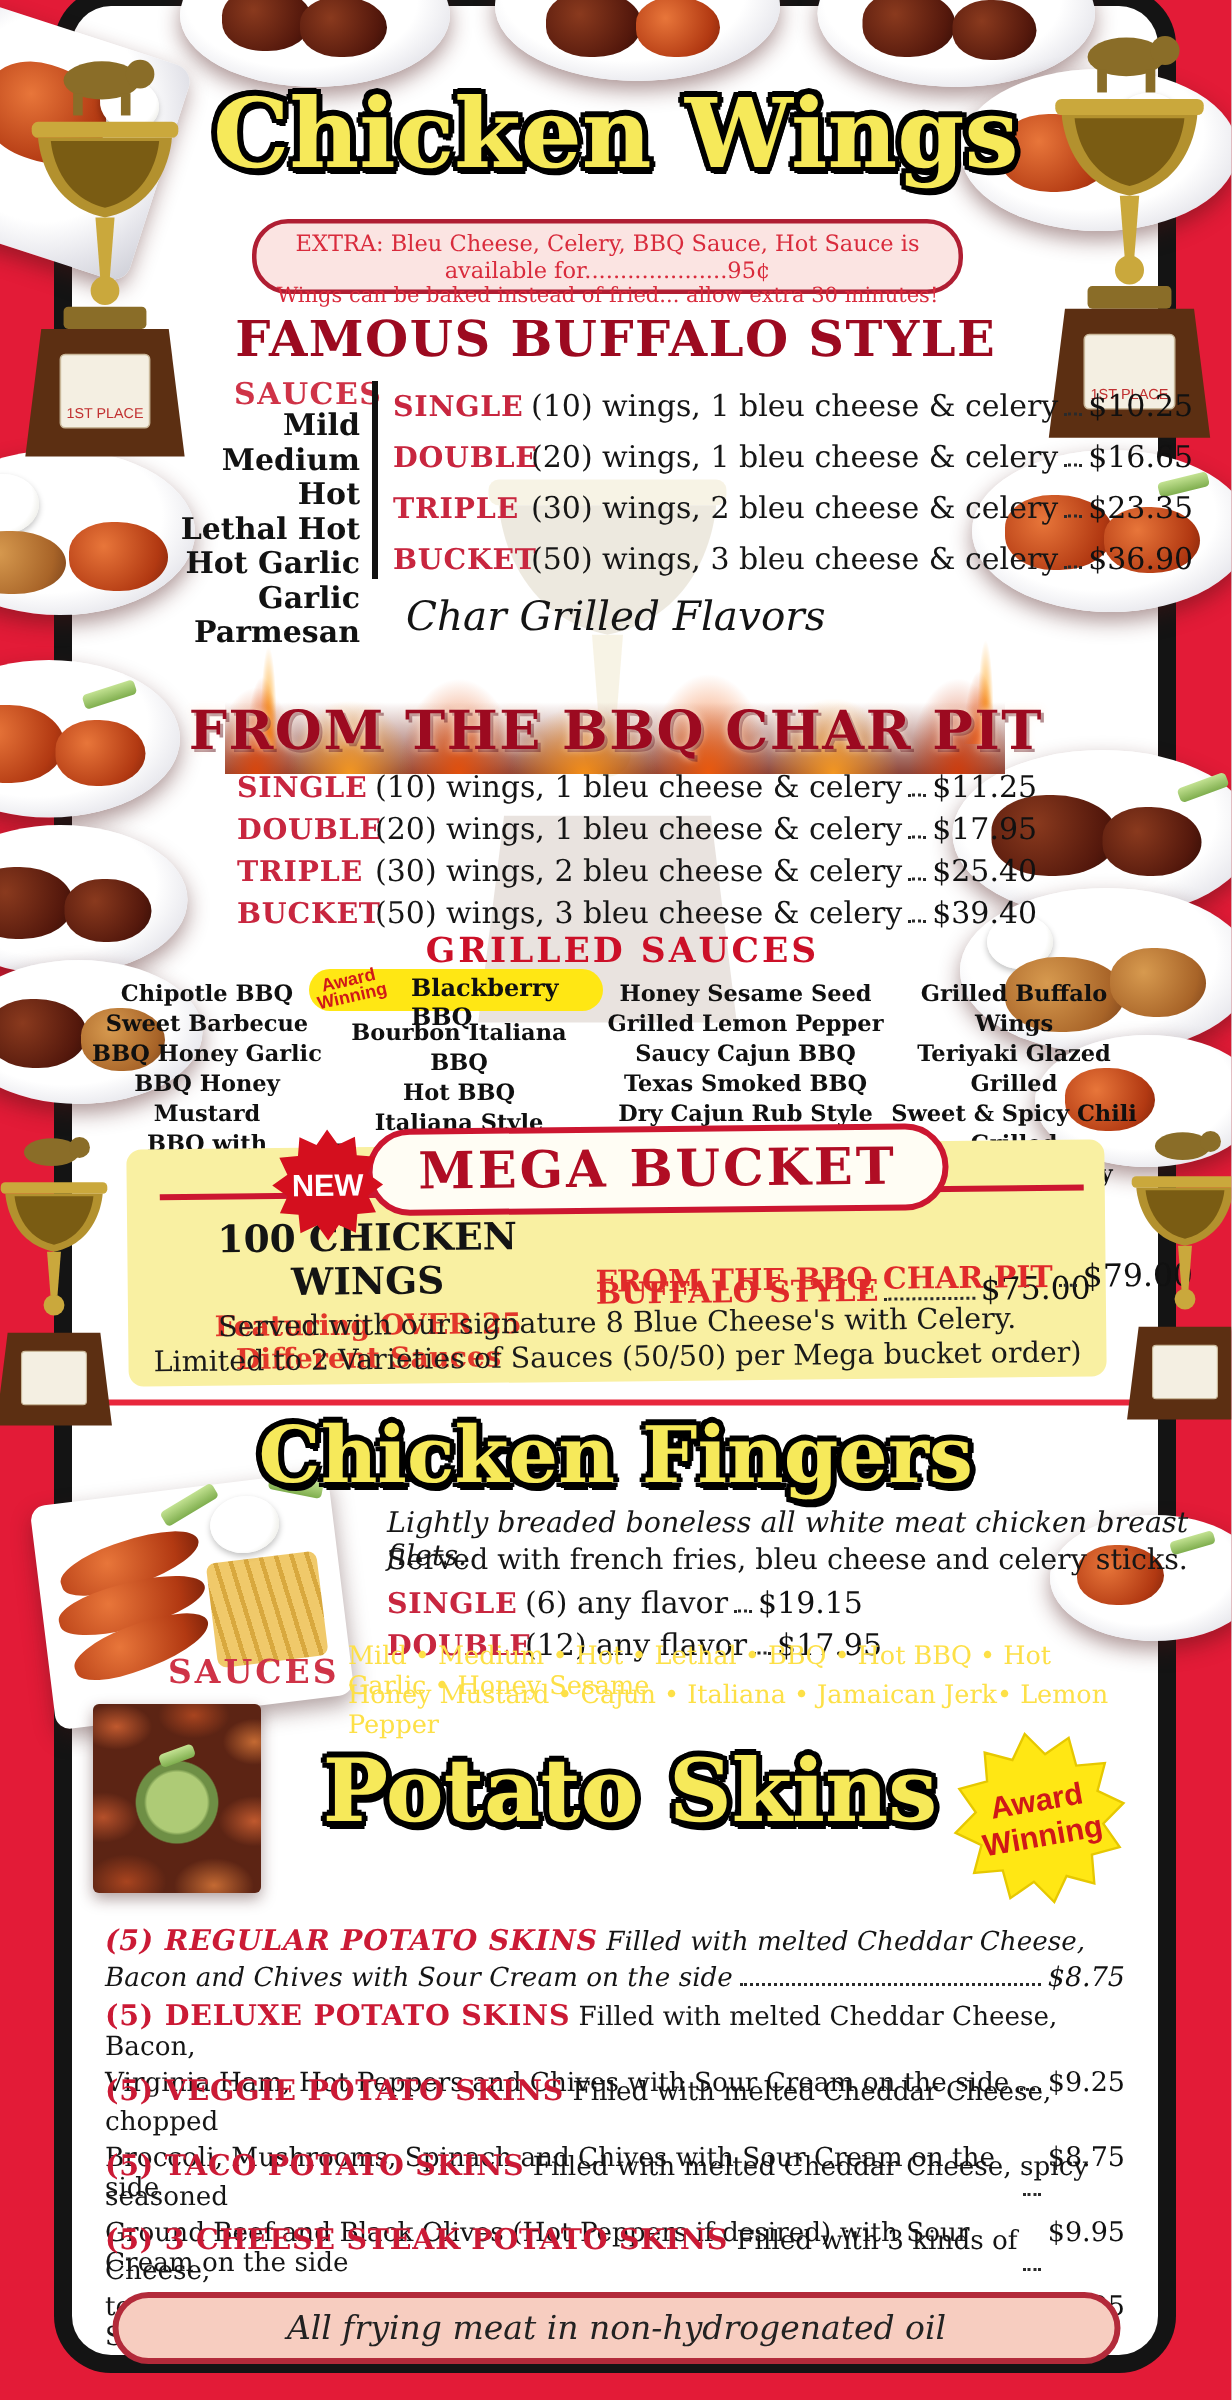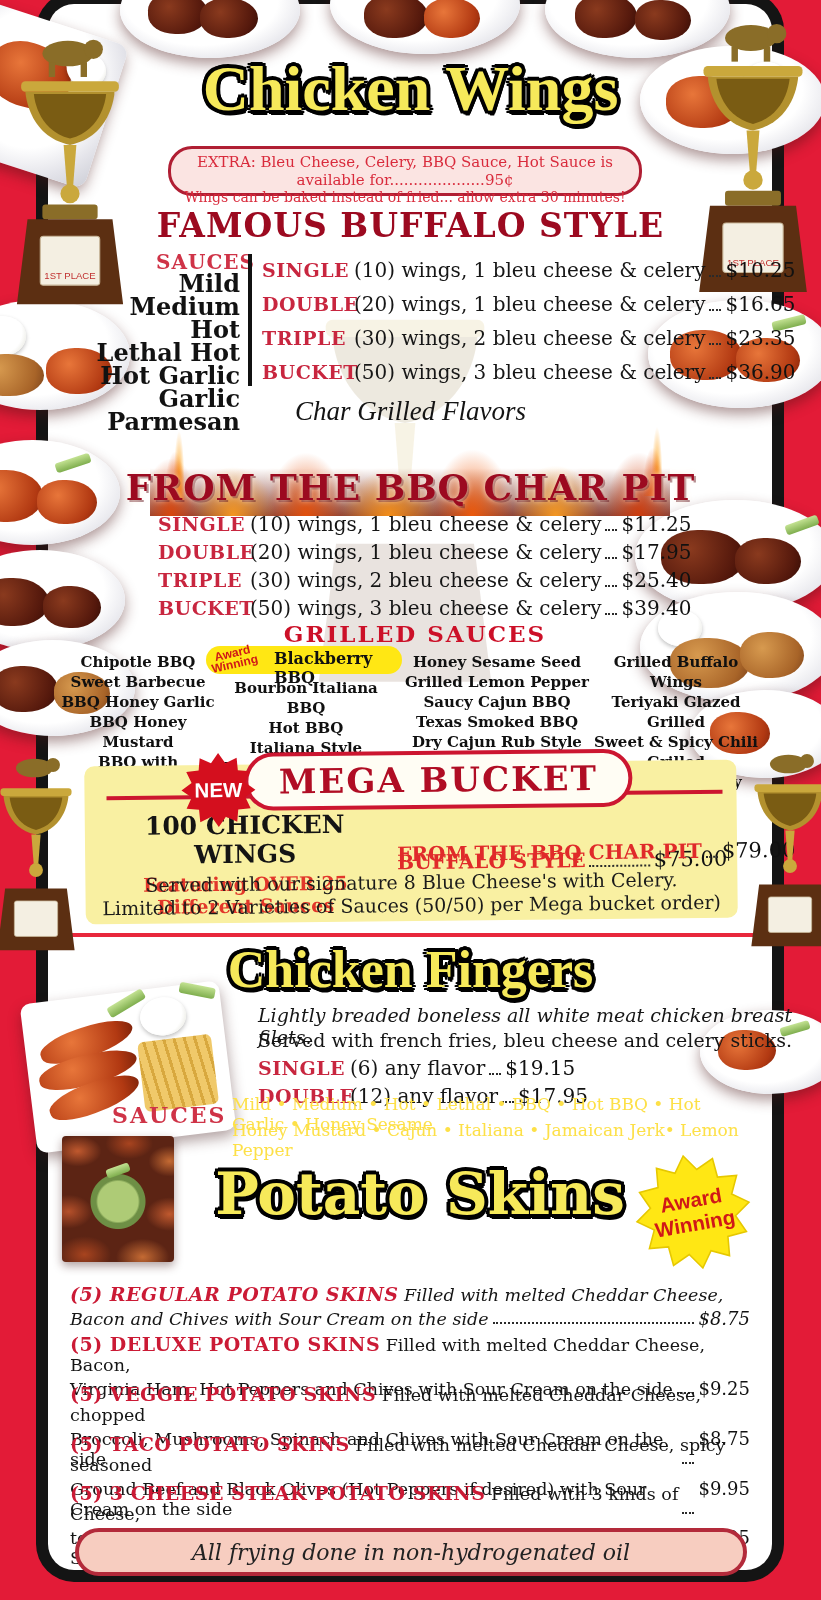--- a/index.html
+++ b/index.html
@@ -19,21 +19,21 @@
   .brd{background:radial-gradient(circle at 35% 35%, #d79a4f, #a86428 70%, #77401a);}
   .dip{position:absolute;border-radius:50%;background:radial-gradient(circle at 45% 40%, #ffffff 62%, #d9d9cc);box-shadow:0 2px 4px rgba(0,0,0,.25);}
   .cel{position:absolute;background:linear-gradient(#c3e292,#7fae4e);border-radius:3px;}
   
   .trophy{position:absolute;z-index:2;}
   
   .ct{position:absolute;z-index:4;}
   .outline{color:#f6e95a;font-weight:bold;font-family:"DejaVu Serif",serif;
     text-shadow:-3px -3px 0 #000,3px -3px 0 #000,-3px 3px 0 #000,3px 3px 0 #000,
                 -4px 0 0 #000,4px 0 0 #000,0 -4px 0 #000,0 4px 0 #000,2px 5px 0 #000;}
-  .center{left:0;width:821px;text-align:center;font-family:Liberation Serif, serif;}
+  .center{left:0;width:821px;text-align:center;}
   .redhead{color:#9c0a20;font-weight:bold;letter-spacing:1px;font-family:"DejaVu Serif",serif;}
   .mrow{position:absolute;display:flex;align-items:baseline;}
   .size{width:92px;color:#c8263f;font-weight:bold;font-size:19px;letter-spacing:.5px;flex:none;}
   .desc{font-size:20px;color:#161616;white-space:nowrap;}
   .lead{flex:1;border-bottom:2.5px dotted #2a2a2a;margin:0 4px 5px 4px;align-self:flex-end;min-width:12px;}
   .price{font-size:20px;color:#111;font-weight:500;}
   .saucecol{position:absolute;text-align:center;font-weight:bold;font-size:15px;line-height:20px;color:#101010;}
   .flames{position:absolute;left:150px;top:424px;width:520px;height:92px;z-index:3;
     background:
       radial-gradient(ellipse 40px 80px at 4% 100%, rgba(220,70,10,.95), rgba(220,70,10,0) 72%),
@@ -197,21 +197,21 @@
   <div class="ct center outline" style="top:52px;font-size:64px;">Chicken Wings</div>
 
   <div class="ct" style="left:168px;top:146px;width:468px;height:44px;background:#fbe4e2;border:3px solid #b01e33;border-radius:24px;text-align:center;">
     <div style="font-size:15px;color:#d92b3c;margin-top:4px;">EXTRA: Bleu Cheese, Celery, BBQ Sauce, Hot Sauce is available for....................95¢</div>
     <div style="font-size:14px;color:#d92b3c;">Wings can be baked instead of fried... allow extra 30 minutes!</div>
   </div>
 
   <div class="ct center redhead" style="top:206px;font-size:33px;">FAMOUS BUFFALO STYLE</div>
 
   <div class="ct" style="left:156px;top:250px;font-size:20px;font-weight:bold;color:#cf3347;letter-spacing:1px;">SAUCES</div>
-  <div class="ct" style="left:92px;top:272px;width:148px;text-align:right;font-weight:bold;font-size:24px;line-height:23px;color:#121212;">
+  <div class="ct" style="left:92px;top:272px;width:148px;text-align:right;font-weight:bold;font-size:20px;line-height:23px;color:#121212;">
     <div>Mild</div>
     <div>Medium</div>
     <div>Hot</div>
     <div>Lethal Hot</div>
     <div>Hot Garlic</div>
     <div>Garlic Parmesan</div>
   </div>
   <div class="ct" style="left:248px;top:254px;width:4px;height:132px;background:#111;"></div>
 
   <div class="mrow ct" style="left:262px;top:258px;width:382px;">
@@ -428,16 +428,16 @@
   <div class="pot-item ct" style="top:1482px;">
     <div><span class="pot-name">(5) 3 CHEESE STEAK POTATO SKINS</span><span class="pot-desc"> Filled with 3 kinds of Cheese,</span></div>
     <div class="pot-l2">
         <span class="pot-desc">tender, thin sliced Sirloin Steak (and Hot Peppers if desired) with Sour Cream on the Side</span>
         <span class="lead"></span>
         <span class="price" style="font-size:18px;">$9.95</span>
       </div>
   </div>
 
   <div class="ct" style="left:75px;top:1528px;width:664px;height:40px;background:#f7cdc0;border:4px solid #b32a3a;border-radius:24px;display:flex;align-items:center;justify-content:center;">
-    <span style="font-size:22px;font-style:italic;color:#222;">All frying done in non-hydrogenated oil</span>
+    <span style="font-size:22px;font-style:italic;color:#222;">All frying meat in non-hydrogenated oil</span>
   </div>
 
 </div>
 
 </body></html>

